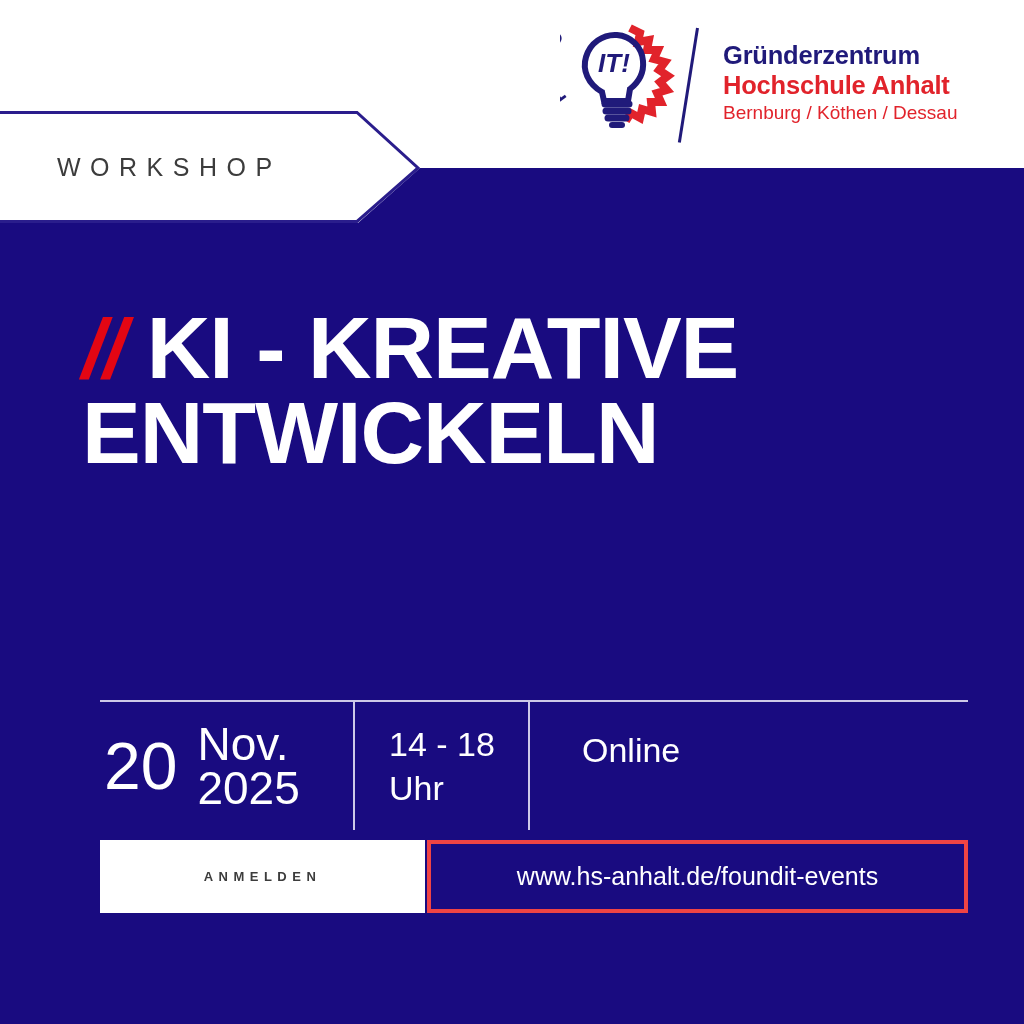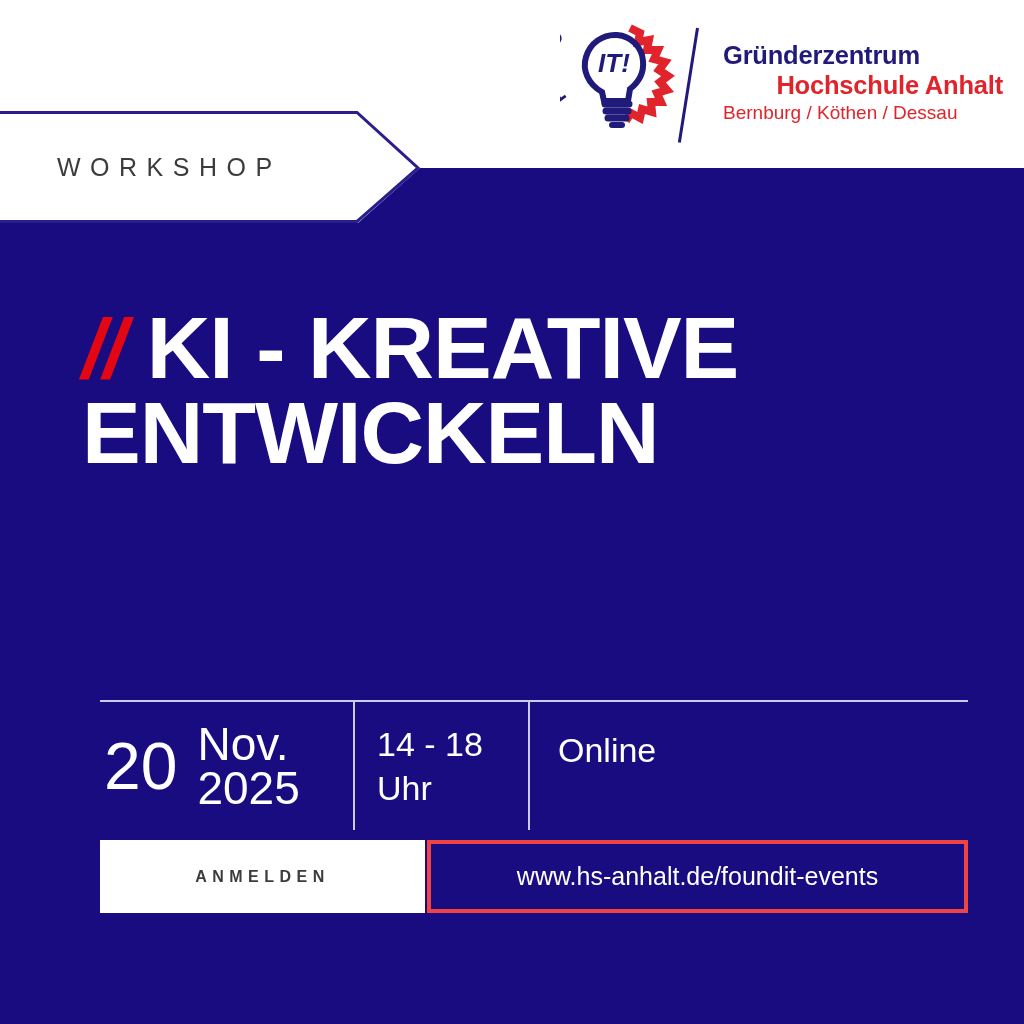--- a/index.html
+++ b/index.html
@@ -70,21 +70,20 @@
     line-height: 30px;
     white-space: nowrap;
   }
   .logo-line-2 {
     font-size: 25.5px;
     font-weight: bold;
     color: #e1232b;
     letter-spacing: -0.2px;
     line-height: 30px;
     white-space: nowrap;
-    text-align: right;
   }
   .logo-line-3 {
     font-size: 19px;
     font-weight: normal;
     color: #e1232b;
     line-height: 26px;
     white-space: nowrap;
   }
 
   
@@ -165,20 +164,21 @@
   }
   .info-row {
     position: absolute;
     left: 100px;
     top: 702px;
     width: 868px;
     height: 128px;
     display: flex;
     align-items: center;
     color: #ffffff;
+    gap: 12px;
   }
   .info-cell {
     position: relative;
     height: 128px;
     display: flex;
     align-items: center;
     box-sizing: border-box;
   }
   .cell-date { width: 253px; padding-left: 4px; }
   .cell-time { width: 175px; padding-left: 24px; }
@@ -225,21 +225,21 @@
     top: 840px;
     width: 868px;
     height: 73px;
     display: flex;
   }
   .btn-register {
     width: 325px;
     height: 73px;
     background: #ffffff;
     color: #3c3c3c;
-    font-size: 16px;
+    font-size: 13px;
     font-weight: bold;
     letter-spacing: 5.5px;
     display: flex;
     align-items: center;
     justify-content: center;
     box-sizing: border-box;
   }
   .btn-url {
     margin-left: 2px;
     flex: 1;

